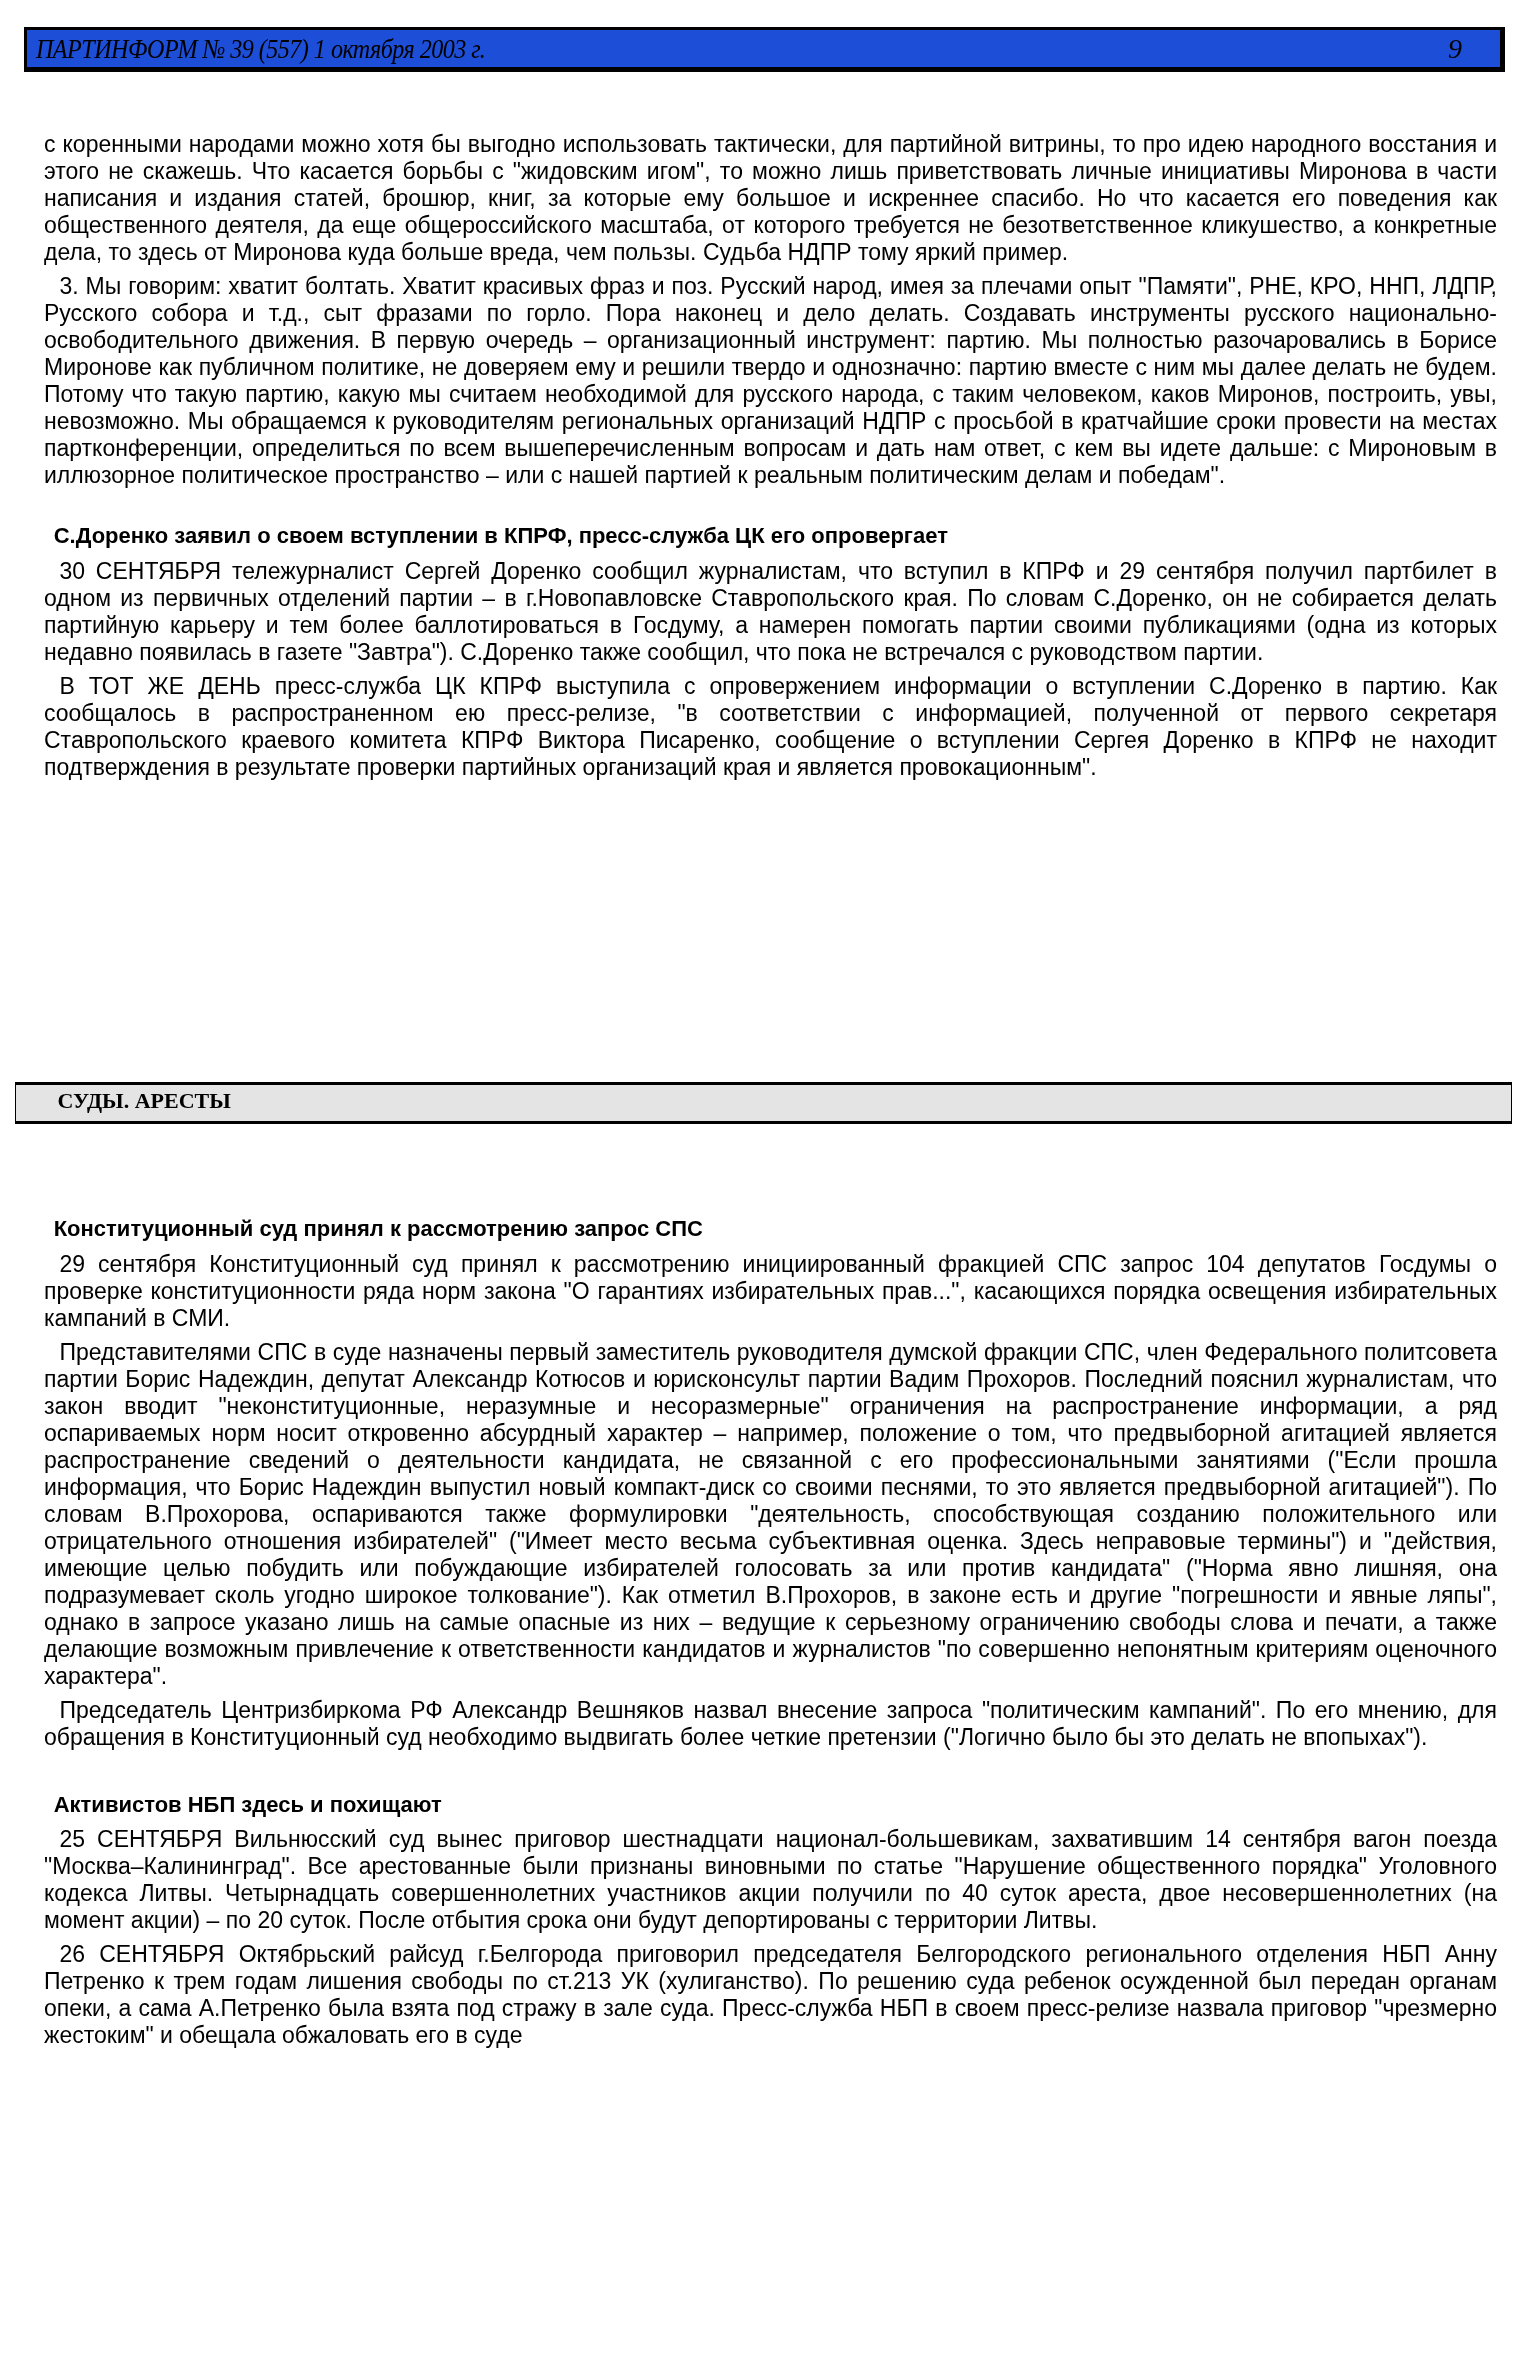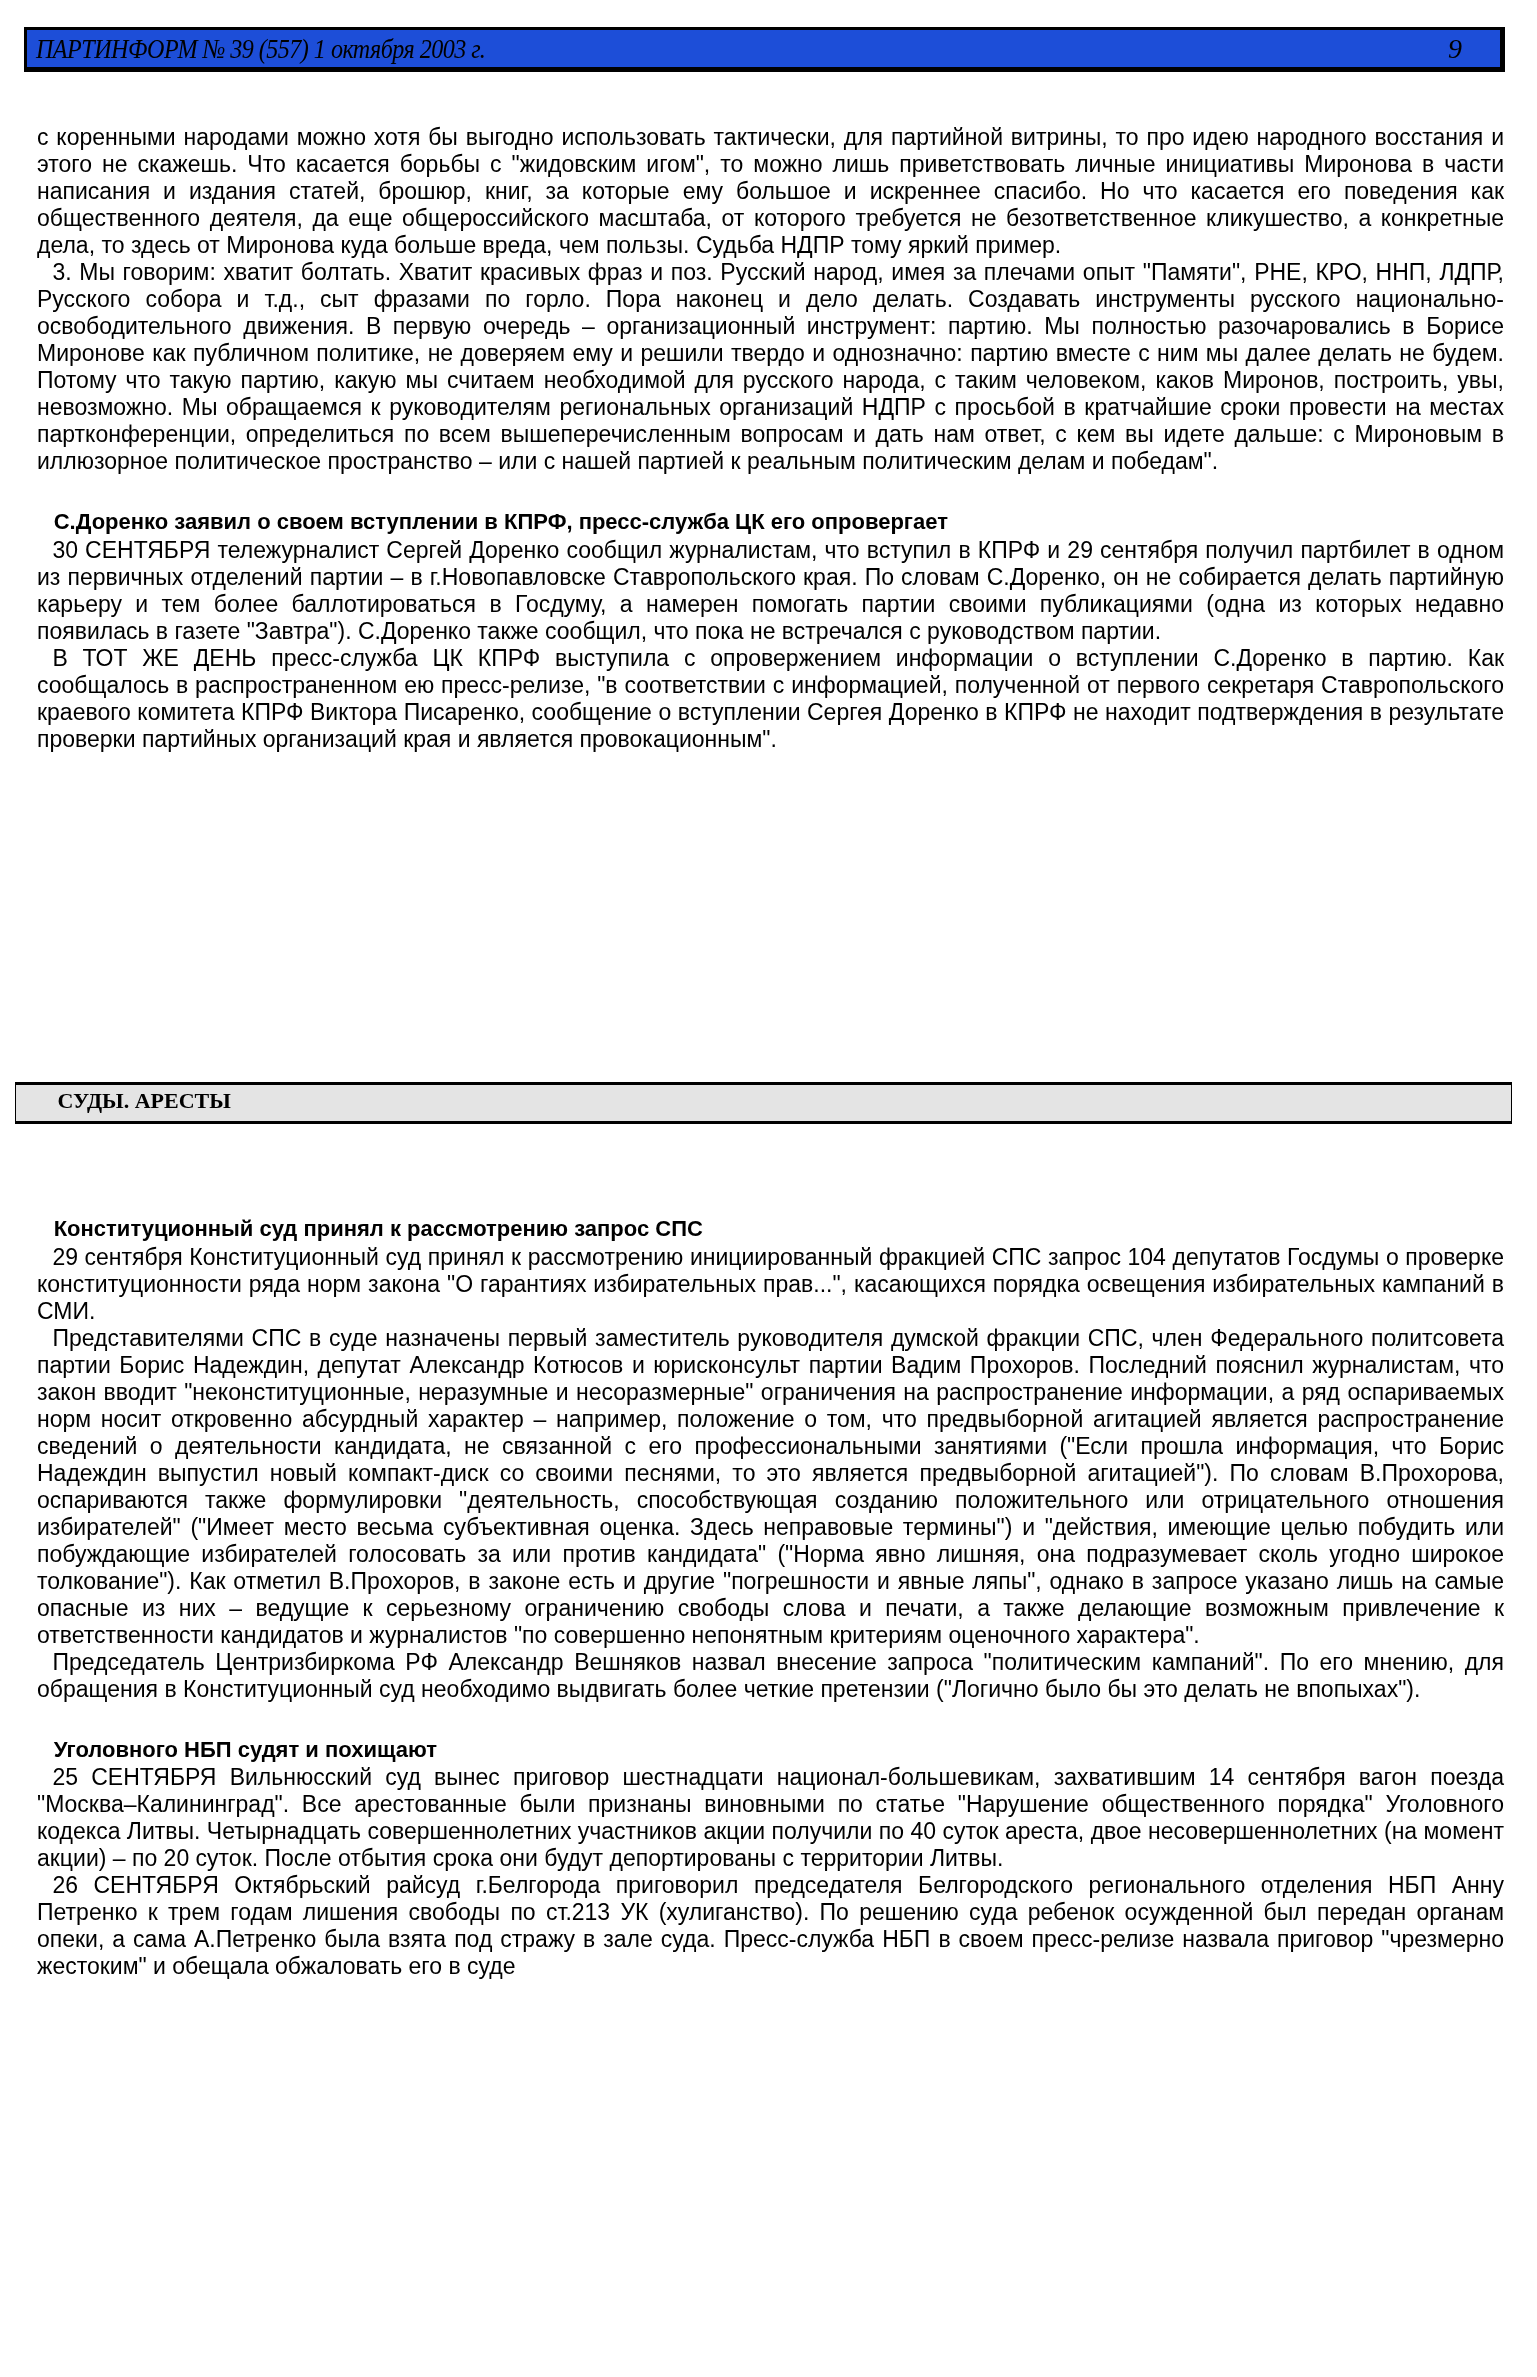--- a/index.html
+++ b/index.html
@@ -9,21 +9,21 @@
     border: 3.2px solid #000; border-bottom-width: 5.1px; border-right-width: 5.1px;
     background: #1d4ed8; box-sizing: content-box;
     font-family: "Liberation Serif", serif; font-style: italic; font-size: 28px;
   }
   .header-title { position: absolute; left: 9px; top: 2.6px; letter-spacing: -0.6px; transform: scaleX(0.86); transform-origin: left; white-space: nowrap; }
   .header-page { position: absolute; right: 38px; top: 2.6px; }
   .content {
     position: absolute; left: 37px; top: 124px; width: 1467px;
     font-family: "Liberation Sans", sans-serif; font-size: 23px; line-height: 27px;
   }
-  .para { text-align: justify; text-indent: 15.4px; margin: 0; }
+  .para { text-align: justify; text-indent: 15.4px; margin: 7px; }
   .para.noindent { text-indent: 0; }
   .h { font-weight: bold; font-size: 22px; line-height: 29.5px; margin: 0; padding-left: 16.7px; }
   .h1 { margin-top: 32px; }
   .section-bar {
     position: absolute; left: 15.4px; top: 1082px; width: 1495px; height: 36px;
     border-top: 3.2px solid #000; border-bottom: 3.8px solid #000; border-left: 1.9px solid #000; border-right: 1.9px solid #000;
     background: #e4e4e4;
   }
   .section-title {
     position: absolute; left: 41px; top: 2.6px;
@@ -56,17 +56,17 @@
   <span class="section-title">СУДЫ. АРЕСТЫ</span>
 </div>
 
 <div class="content2">
   <h2 class="h">Конституционный суд принял к рассмотрению запрос СПС</h2>
   <p class="para">29 сентября Конституционный суд принял к рассмотрению инициированный фракцией СПС запрос 104 депутатов Госдумы о проверке конституционности ряда норм закона "О гарантиях избирательных прав...", касающихся порядка освещения избирательных кампаний в СМИ.</p>
   <p class="para">Представителями СПС в суде назначены первый заместитель руководителя думской фракции СПС, член Федерального политсовета партии Борис Надеждин, депутат Александр Котюсов и юрисконсульт партии Вадим Прохоров. Последний пояснил журналистам, что закон вводит "неконституционные, неразумные и несоразмерные" ограничения на распространение информации, а ряд оспариваемых норм носит откровенно абсурдный характер – например, положение о том, что предвыборной агитацией является распространение сведений о деятельности кандидата, не связанной с его профессиональными занятиями ("Если прошла информация, что Борис Надеждин выпустил новый компакт-диск со своими песнями, то это является предвыборной агитацией"). По словам В.Прохорова, оспариваются также формулировки "деятельность, способствующая созданию положительного или отрицательного отношения избирателей" ("Имеет место весьма субъективная оценка. Здесь неправовые термины") и "действия, имеющие целью побудить или побуждающие избирателей голосовать за или против кандидата" ("Норма явно лишняя, она подразумевает сколь угодно широкое толкование"). Как отметил В.Прохоров, в законе есть и другие "погрешности и явные ляпы", однако в запросе указано лишь на самые опасные из них – ведущие к серьезному ограничению свободы слова и печати, а также делающие возможным привлечение к ответственности кандидатов и журналистов "по совершенно непонятным критериям оценочного характера".</p>
   <p class="para">Председатель Центризбиркома РФ Александр Вешняков назвал внесение запроса "политическим кампаний". По его мнению, для обращения в Конституционный суд необходимо выдвигать более четкие претензии ("Логично было бы это делать не впопыхах").</p>
 
   <div class="gap"></div>
-  <h2 class="h">Уголовного НБП судят и похищают</h2>
+  <h2 class="h">Активистов НБП здесь и похищают</h2>
   <p class="para">25 СЕНТЯБРЯ Вильнюсский суд вынес приговор шестнадцати национал-большевикам, захватившим 14 сентября вагон поезда "Москва–Калининград". Все арестованные были признаны виновными по статье "Нарушение общественного порядка" Уголовного кодекса Литвы. Четырнадцать совершеннолетних участников акции получили по 40 суток ареста, двое несовершеннолетних (на момент акции) – по 20 суток. После отбытия срока они будут депортированы с территории Литвы.</p>
   <p class="para">26 СЕНТЯБРЯ Октябрьский райсуд г.Белгорода приговорил председателя Белгородского регионального отделения НБП Анну Петренко к трем годам лишения свободы по ст.213 УК (хулиганство). По решению суда ребенок осужденной был передан органам опеки, а сама А.Петренко была взята под стражу в зале суда. Пресс-служба НБП в своем пресс-релизе назвала приговор "чрезмерно жестоким" и обещала обжаловать его в суде</p>
 </div>
 
 
 </body></html>

